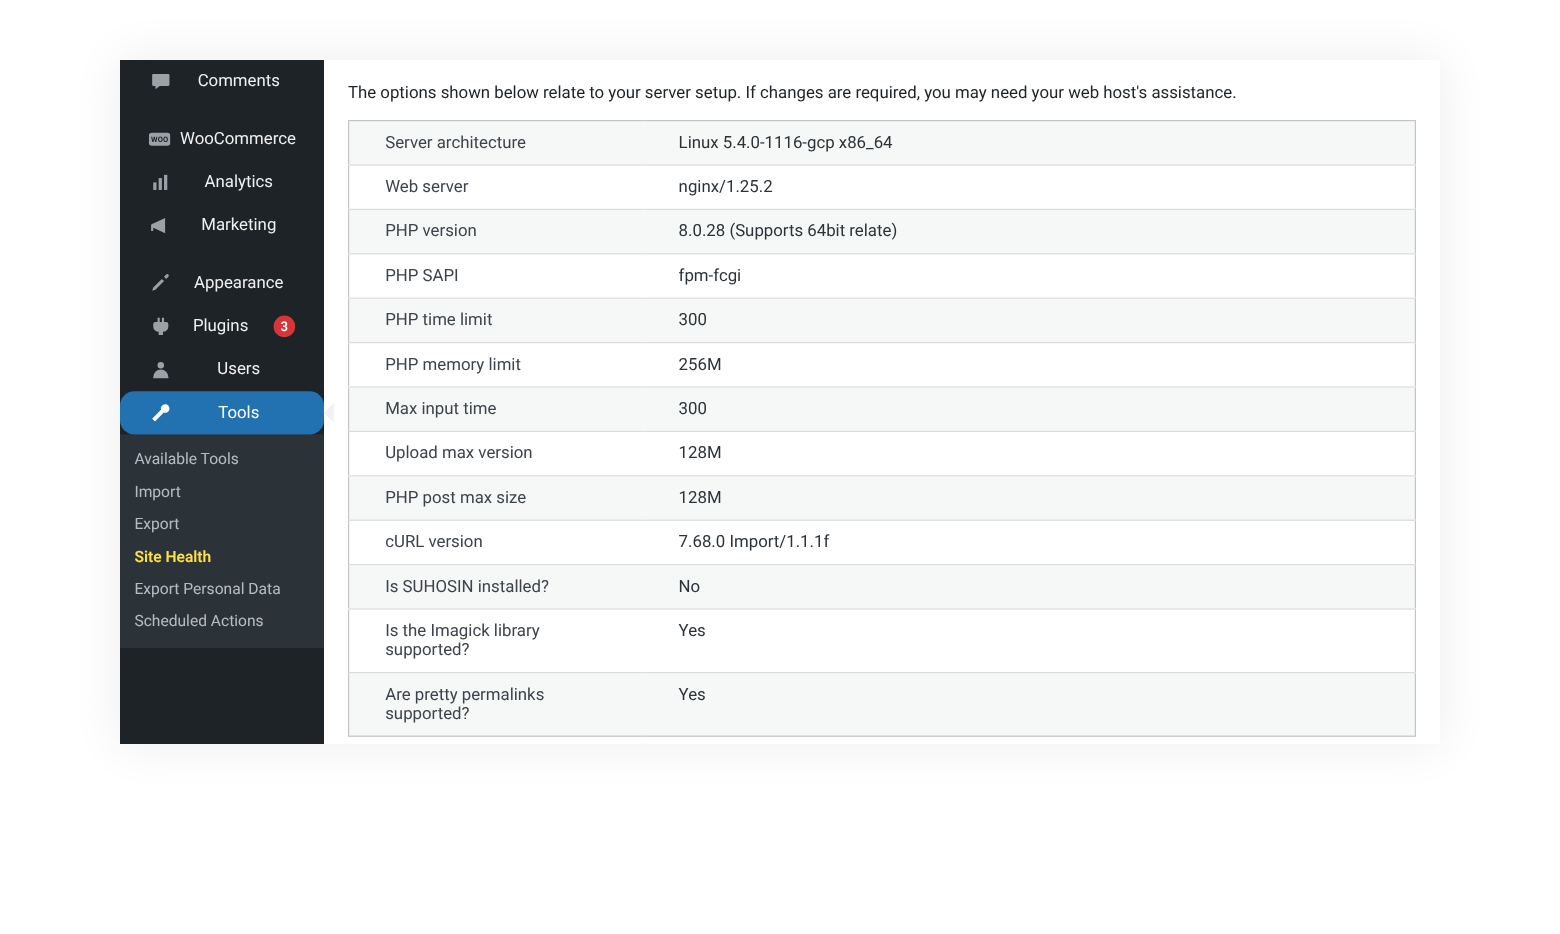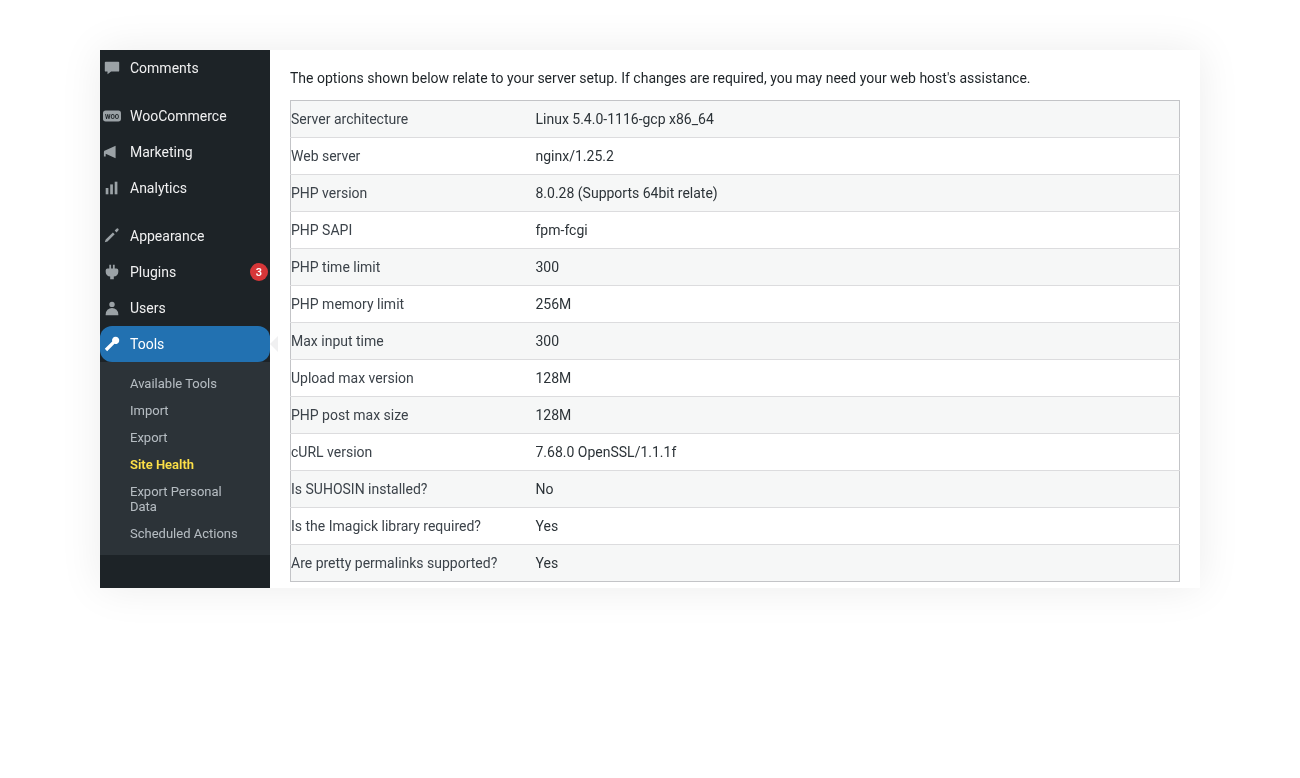--- a/index.html
+++ b/index.html
@@ -20,25 +20,26 @@
   .sidebar {
     width: 170px;
     background: #1d2327;
     color: #f0f0f1;
     font-size: 14px;
     flex-shrink: 0;
   }
   .menu-item {
     display: flex;
     align-items: center;
-    padding: 8px 2px;
+    padding: 8px 24px;
     cursor: pointer;
     color: #f0f0f1;
     gap: 8px;
     position: relative;
+    text-align: center;
   }
   .menu-item.spacer-before {
     margin-top: 12px;
   }
   .menu-item.active {
     background: #2271b1;
     color: #fff;
     border-radius: 12px;
   }
   .menu-item.active::after {
@@ -75,21 +76,21 @@
     border-radius: 9px;
     background: #d63638;
     color: #fff;
     font-size: 11px;
     font-weight: 600;
     padding: 0 6px;
     margin-left: 4px;
   }
   .submenu {
     background: #2c3338;
-    padding: 8px 18px;
+    padding: 8px 0;
   }
   .submenu-item {
     padding: 6px 12px;
     color: rgba(240,246,252,.7);
     font-size: 13px;
     cursor: pointer;
   }
   .submenu-item.current {
     color: #fde047;
     font-weight: 600;
@@ -115,21 +116,21 @@
     border-collapse: collapse;
     font-size: 14px;
   }
   .info-table tr:nth-child(odd) {
     background: #f6f7f7;
   }
   .info-table tr:nth-child(even) {
     background: #fff;
   }
   .info-table td {
-    padding: 10px 0;
+    padding: 10px 30px;
     border-bottom: 1px solid #dcdcde;
     vertical-align: top;
   }
   .info-table tr:last-child td {
     border-bottom: none;
   }
   .info-table td.label-cell {
     width: 245px;
     color: #3c434a;
   }
@@ -160,35 +161,35 @@
             <text x="10" y="10" font-size="7" fill="#1d2327" text-anchor="middle" font-weight="bold">WOO</text>
           </svg>
       </span>
       <span class="label">WooCommerce</span>
     </div>
 
 
     <div class="menu-item">
       <span class="icon">
         <svg width="18" height="18" viewBox="0 0 20 20">
-            <path d="M3 8l11-5v14L3 12v3H1v-5a2 2 0 012-2z"></path>
-          </svg>
-      </span>
-      <span class="label">Marketing</span>
-    </div>
-
-    <div class="menu-item">
-      <span class="icon">
-        <svg width="18" height="18" viewBox="0 0 20 20">
             <rect x="3" y="10" width="3" height="7"></rect>
             <rect x="8" y="6" width="3" height="11"></rect>
             <rect x="13" y="3" width="3" height="14"></rect>
           </svg>
       </span>
       <span class="label">Analytics</span>
+    </div>
+
+    <div class="menu-item">
+      <span class="icon">
+        <svg width="18" height="18" viewBox="0 0 20 20">
+            <path d="M3 8l11-5v14L3 12v3H1v-5a2 2 0 012-2z"></path>
+          </svg>
+      </span>
+      <span class="label">Marketing</span>
     </div>
 
     <div class="menu-item spacer-before">
       <span class="icon">
         <svg width="18" height="18" viewBox="0 0 20 20">
             <path d="M2 17l3-1 8-8-2-2-8 8-1 3zM13 4l2 2 2-2a1.4 1.4 0 00-2-2l-2 2z"></path>
           </svg>
       </span>
       <span class="label">Appearance</span>
     </div>
@@ -269,28 +270,28 @@
             <tr>
               <td class="label-cell">Upload max version</td>
               <td class="value-cell">128M</td>
             </tr>
             <tr>
               <td class="label-cell">PHP post max size</td>
               <td class="value-cell">128M</td>
             </tr>
             <tr>
               <td class="label-cell">cURL version</td>
-              <td class="value-cell">7.68.0 OpenSSL/1.1.1f</td>
+              <td class="value-cell">7.68.0 Import/1.1.1f</td>
             </tr>
             <tr>
               <td class="label-cell">Is SUHOSIN installed?</td>
               <td class="value-cell">No</td>
             </tr>
             <tr>
-              <td class="label-cell">Is the Imagick library required?</td>
+              <td class="label-cell">Is the Imagick library supported?</td>
               <td class="value-cell">Yes</td>
             </tr>
             <tr>
               <td class="label-cell">Are pretty permalinks supported?</td>
               <td class="value-cell">Yes</td>
             </tr>
           </tbody>
       </table>
     </div>
   </div>

